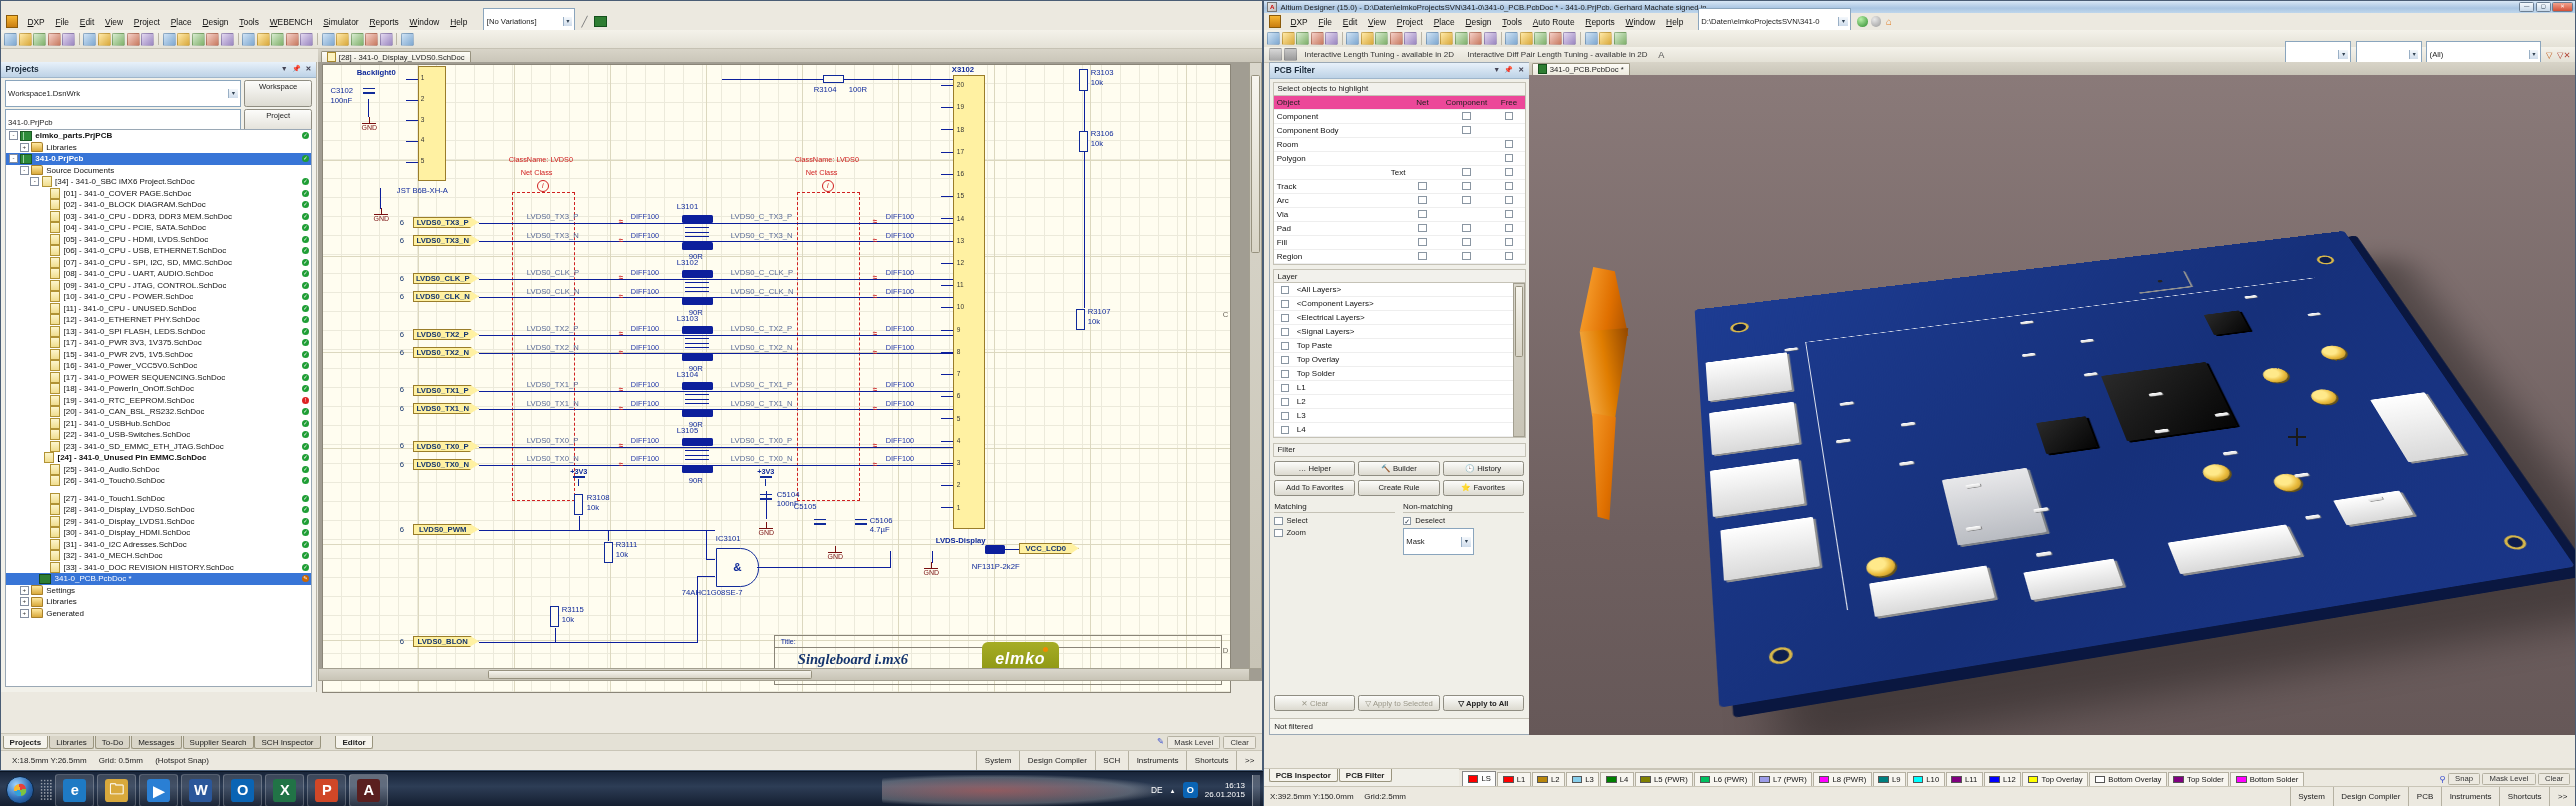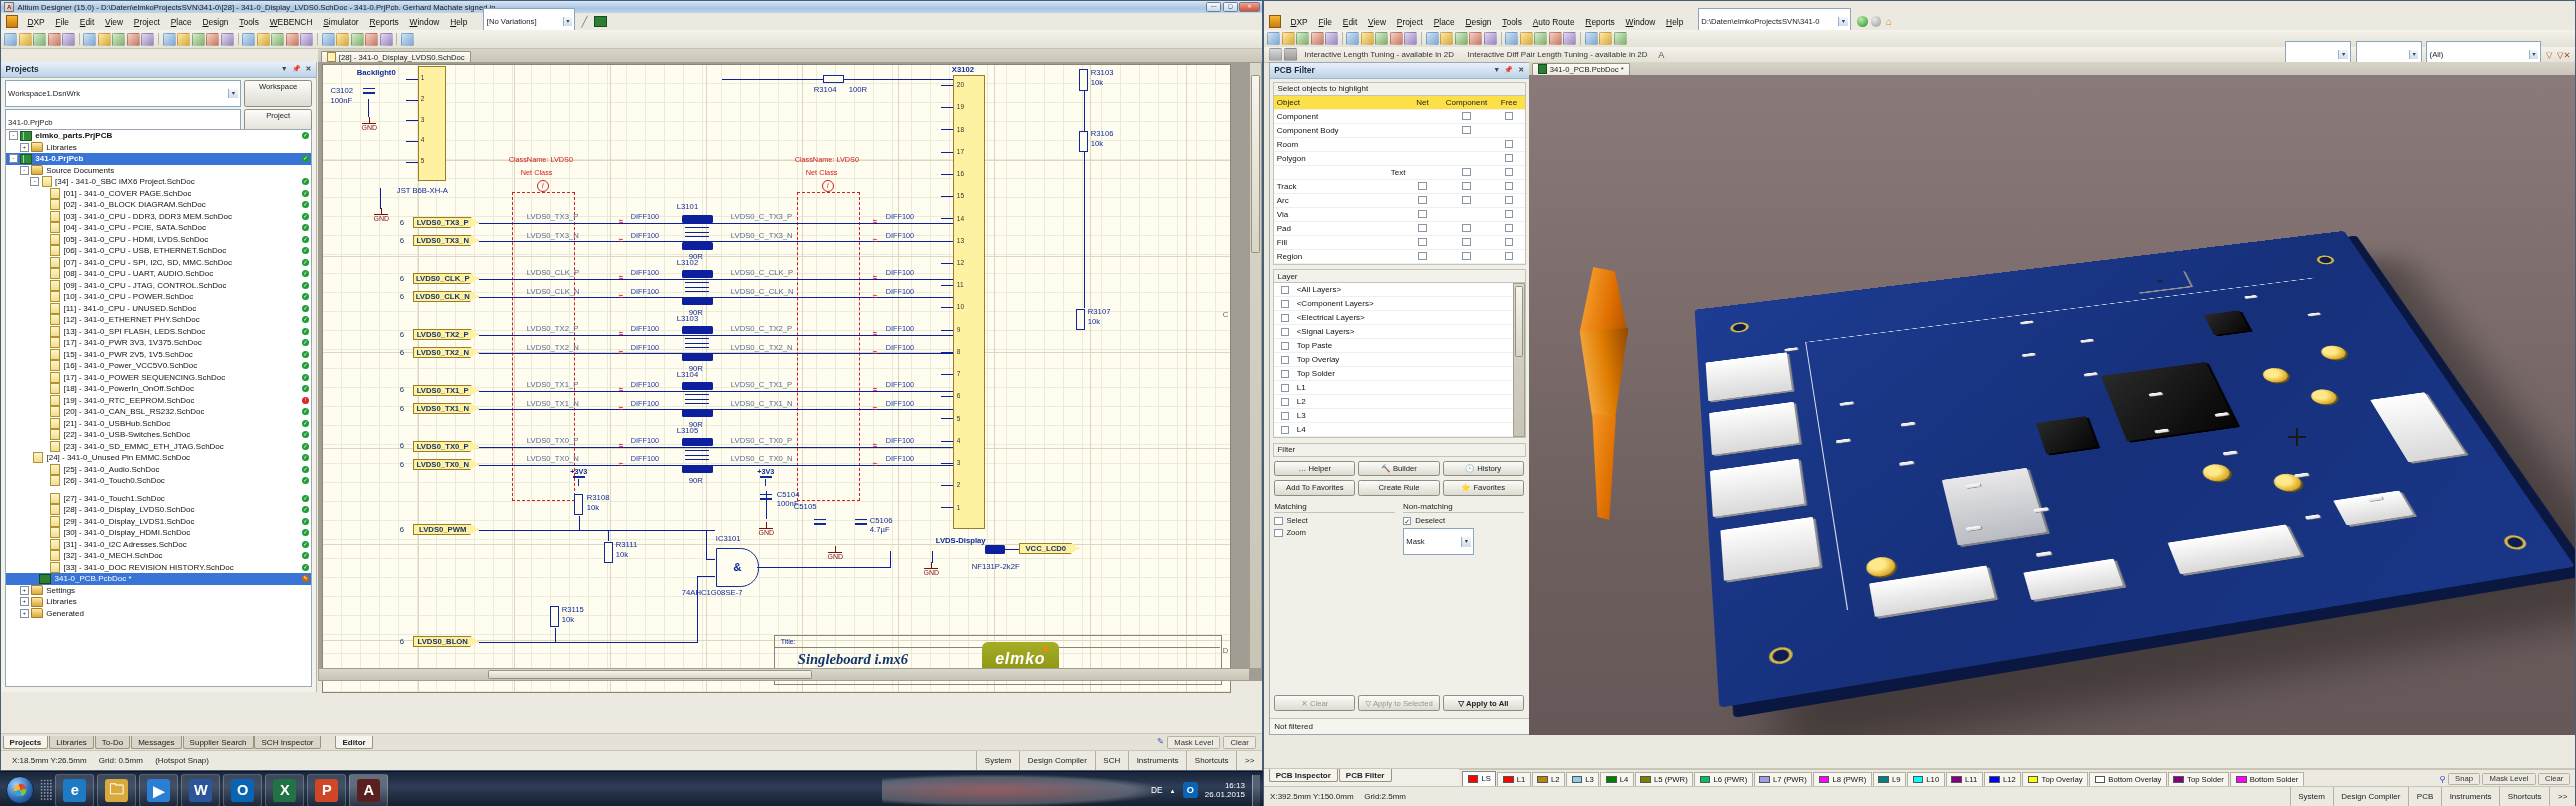--- a/index.html
+++ b/index.html
@@ -183,29 +183,20 @@
     border:0.8px solid #0c2746;display:flex;align-items:center;justify-content:center;}
   .orbflag{width:11.5px;height:11.5px;border-radius:45%;transform:rotate(-12deg);
     background:conic-gradient(#e5413a 0 25%,#7ec341 0 50%,#33a0da 0 75%,#f7b62f 0 100%);}
 </style>
 </head>
 <body>
 
 <div id="screen">
 
   <div class="window" id="lw" style="left:0;top:0;width:1263px;height:771px;">
-    <div class="titlebar">
-      <span class="appicon">A</span>
-      <span>Altium Designer (15.0) - D:\Daten\elmkoProjectsSVN\341-0\[28] - 341-0_Display_LVDS0.SchDoc - 341-0.PrjPcb. Gerhard Machate signed in.</span>
-      <span class="winbtns">
-        <span class="winbtn">—</span>
-        <span class="winbtn">▢</span>
-        <span class="winbtn close">✕</span>
-      </span>
-    </div>
     <div class="menubar" style="top:12.3px;">
       <span style="width:10.7px;height:10.7px;background:linear-gradient(#f7b733,#c97d10);border:0.8px solid #8a5a0a;margin-right:3.8px;"></span>
       <span id="lw-menus" style="display:flex;">
           <span class="menuitem">DXP</span>
           <span class="menuitem">File</span>
           <span class="menuitem">Edit</span>
           <span class="menuitem">View</span>
           <span class="menuitem">Project</span>
           <span class="menuitem">Place</span>
           <span class="menuitem">Design</span>
@@ -453,21 +444,21 @@
             <div class="ticon-sch"></div>
             <div style="overflow: hidden; text-overflow: ellipsis;">[22] - 341-0_USB-Switches.SchDoc</div>
             <div class="tstat ok">✓</div>
           </div>
           <div class="trow" style="padding-left: 35px;">
             <div style="width: 9.2px; flex: 0 0 auto;"></div>
             <div class="ticon-sch"></div>
             <div style="overflow: hidden; text-overflow: ellipsis;">[23] - 341-0_SD_EMMC_ETH_JTAG.SchDoc</div>
             <div class="tstat ok">✓</div>
           </div>
-          <div class="trow" style="padding-left: 18px;">
+          <div class="trow" style="padding-left: 29px; font-weight: bold;">
             <div style="width: 9.2px; flex: 0 0 auto;"></div>
             <div class="ticon-sch"></div>
             <div style="overflow: hidden; text-overflow: ellipsis;">[24] - 341-0_Unused Pin EMMC.SchDoc</div>
             <div class="tstat ok">✓</div>
           </div>
           <div class="trow" style="padding-left: 35px;">
             <div style="width: 9.2px; flex: 0 0 auto;"></div>
             <div class="ticon-sch"></div>
             <div style="overflow: hidden; text-overflow: ellipsis;">[25] - 341-0_Audio.SchDoc</div>
             <div class="tstat ok">✓</div>
@@ -943,20 +934,29 @@
       <span style="font-size:6.1px;">▲</span>
       <span class="appglyph" style="width:15.3px;height:15.3px;background:#0a64b4;font-size:9.2px;">O</span>
       <span class="clock">
         <span>16:13</span><br><span>26.01.2015</span>
       </span>
       <span class="showdesk"></span>
     </div>
   </div>
 
   <div class="window" id="rw" style="left:1263px;top:0;width:1313px;height:807px;">
+    <div class="titlebar">
+      <span class="appicon">A</span>
+      <span>Altium Designer (15.0) - D:\Daten\elmkoProjectsSVN\341-0\341-0_PCB.PcbDoc * - 341-0.PrjPcb. Gerhard Machate signed in.</span>
+      <span class="winbtns">
+        <span class="winbtn">—</span>
+        <span class="winbtn">▢</span>
+        <span class="winbtn close">✕</span>
+      </span>
+    </div>
     <div class="menubar" style="top:12.3px;">
       <span style="width:10.7px;height:10.7px;background:linear-gradient(#f7b733,#c97d10);border:0.8px solid #8a5a0a;margin-right:3.8px;"></span>
       <span id="rw-menus" style="display:flex;">
           <span class="menuitem">DXP</span>
           <span class="menuitem">File</span>
           <span class="menuitem">Edit</span>
           <span class="menuitem">View</span>
           <span class="menuitem">Project</span>
           <span class="menuitem">Place</span>
           <span class="menuitem">Design</span>
@@ -1035,21 +1035,21 @@
       <div class="panelcap">
         <span>PCB Filter</span>
         <span class="capbtns">
           <span>▼</span>
           <span>📌</span>
           <span>✕</span>
         </span>
       </div>
       <div class="secthead">Select objects to highlight</div>
       <div class="objtable" id="pf-objtable">
-          <div class="objrow" style="background: #fde047; font-weight: normal; color: rgb(34, 34, 34);">
+          <div class="objrow" style="background: #ec4899; font-weight: normal; color: rgb(34, 34, 34);">
             <div style="flex: 1 1 0%; padding-left: 3.1px;">Object</div>
             <div class="oc" style="width: 34px; justify-content: center;">Net</div>
             <div class="oc" style="width: 54px; justify-content: center;">Component</div>
             <div class="oc" style="width: 31px; justify-content: center;">Free</div>
           </div>
           <div class="objrow">
             <div style="flex: 1 1 0%; padding-left: 3.1px;">Component</div>
             <div class="oc" style="width: 34px;"></div>
             <div class="oc" style="width: 54px;">
               <div class="cbx"></div>

